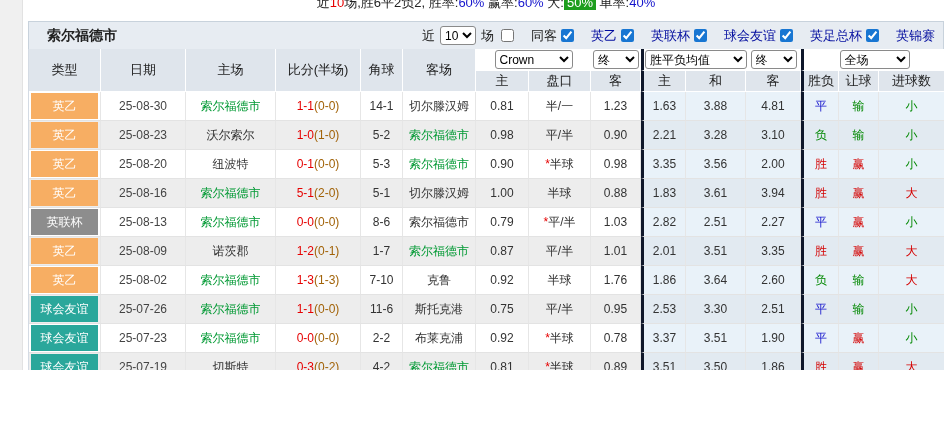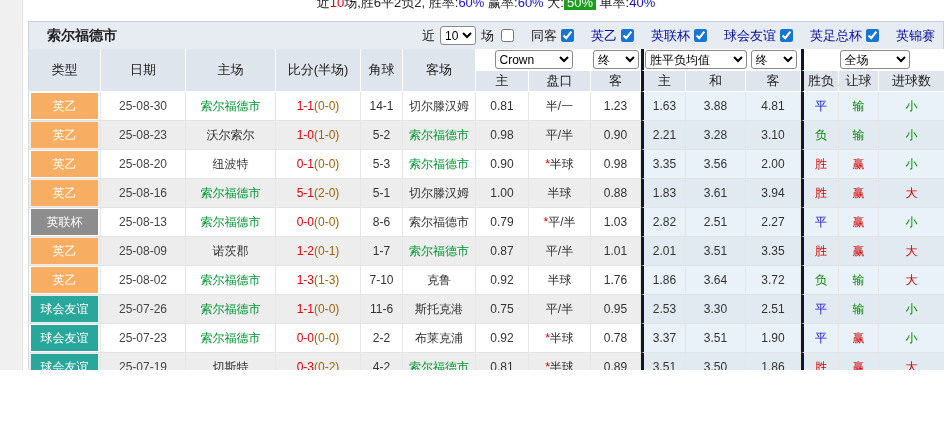--- a/index.html
+++ b/index.html
@@ -277,21 +277,21 @@
     <td class="c-date">25-08-02</td>
     <td class="c-home self">索尔福德市</td>
     <td class="c-score"><span class="ft">1-3</span><span class="ht">(1-3)</span></td>
     <td class="c-corner">7-10</td>
     <td class="c-away">克鲁</td>
     <td class="c-oh">0.92</td>
     <td class="c-hcap"><span class="star"></span><span>半球</span></td>
     <td class="c-oa">1.76</td>
     <td class="tint gapL">1.86</td>
     <td class="tint">3.64</td>
-    <td class="tint">3.72</td>
+    <td class="tint">2.60</td>
     <td class="tint gapL" style="color: rgb(0, 136, 0);">负</td>
     <td class="tint" style="color: rgb(0, 136, 0);">输</td>
     <td class="tint" style="color: rgb(212, 0, 0);">大</td>
   </tr>
           <tr class="even">
     <td class="c-type">
               <div class="badge" style="background: rgb(42, 167, 155);">球会友谊</div>
             </td>
     <td class="c-date">25-07-26</td>
     <td class="c-home self">索尔福德市</td>

